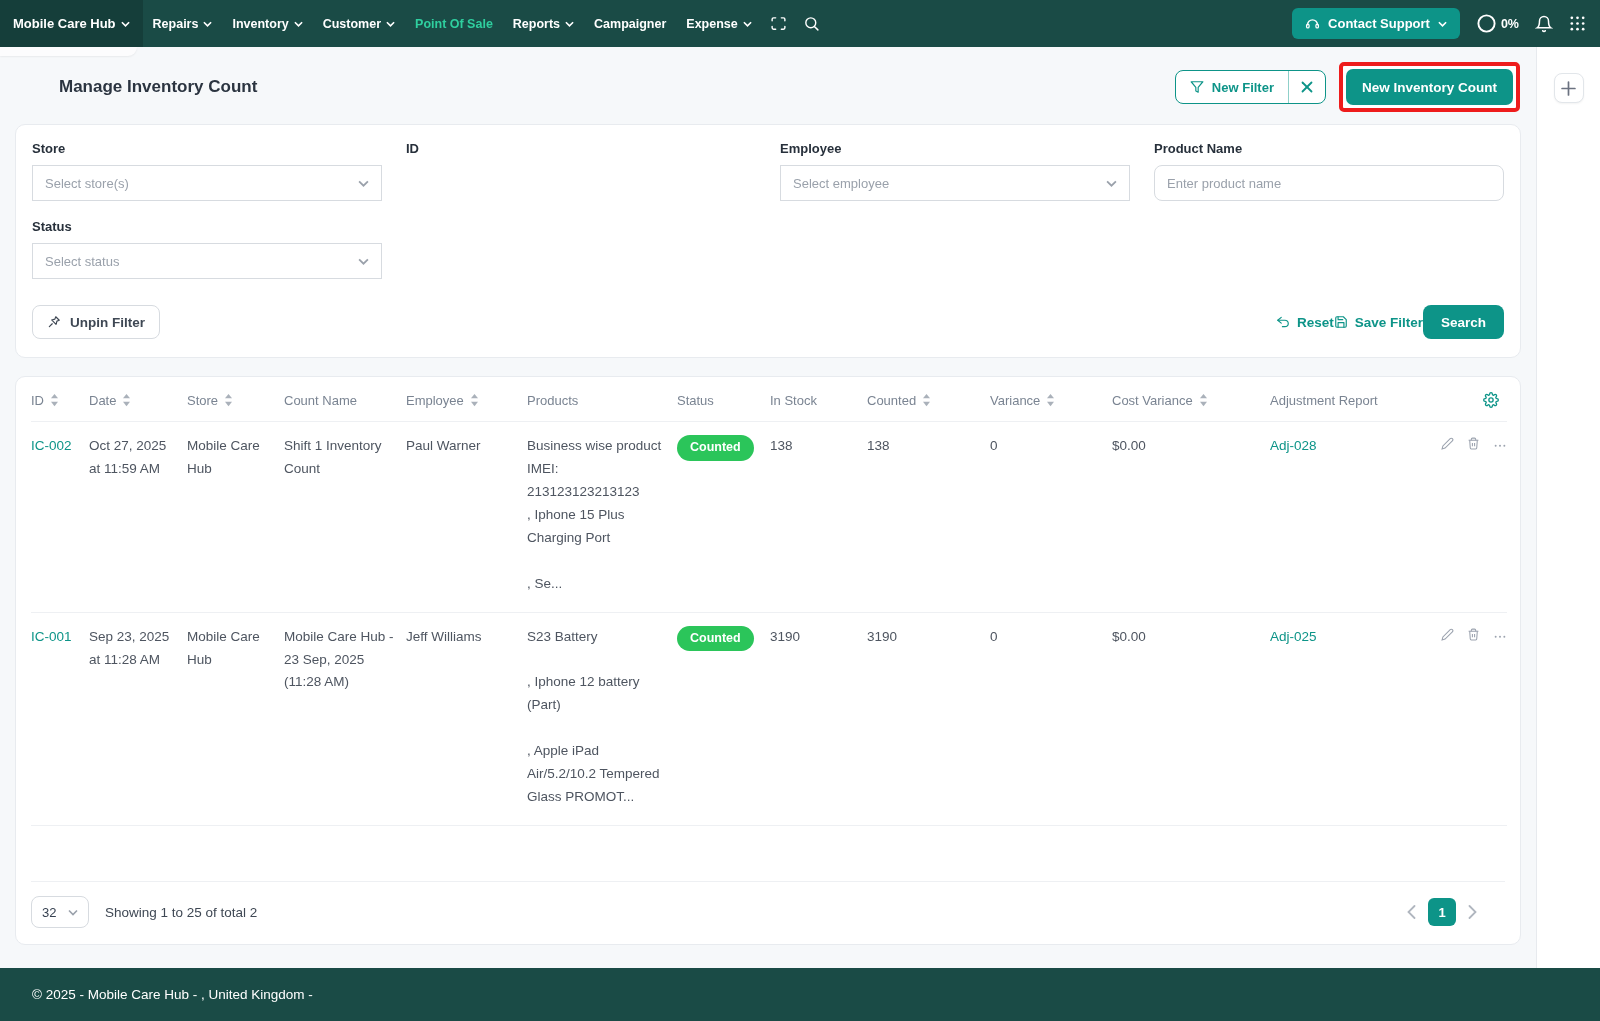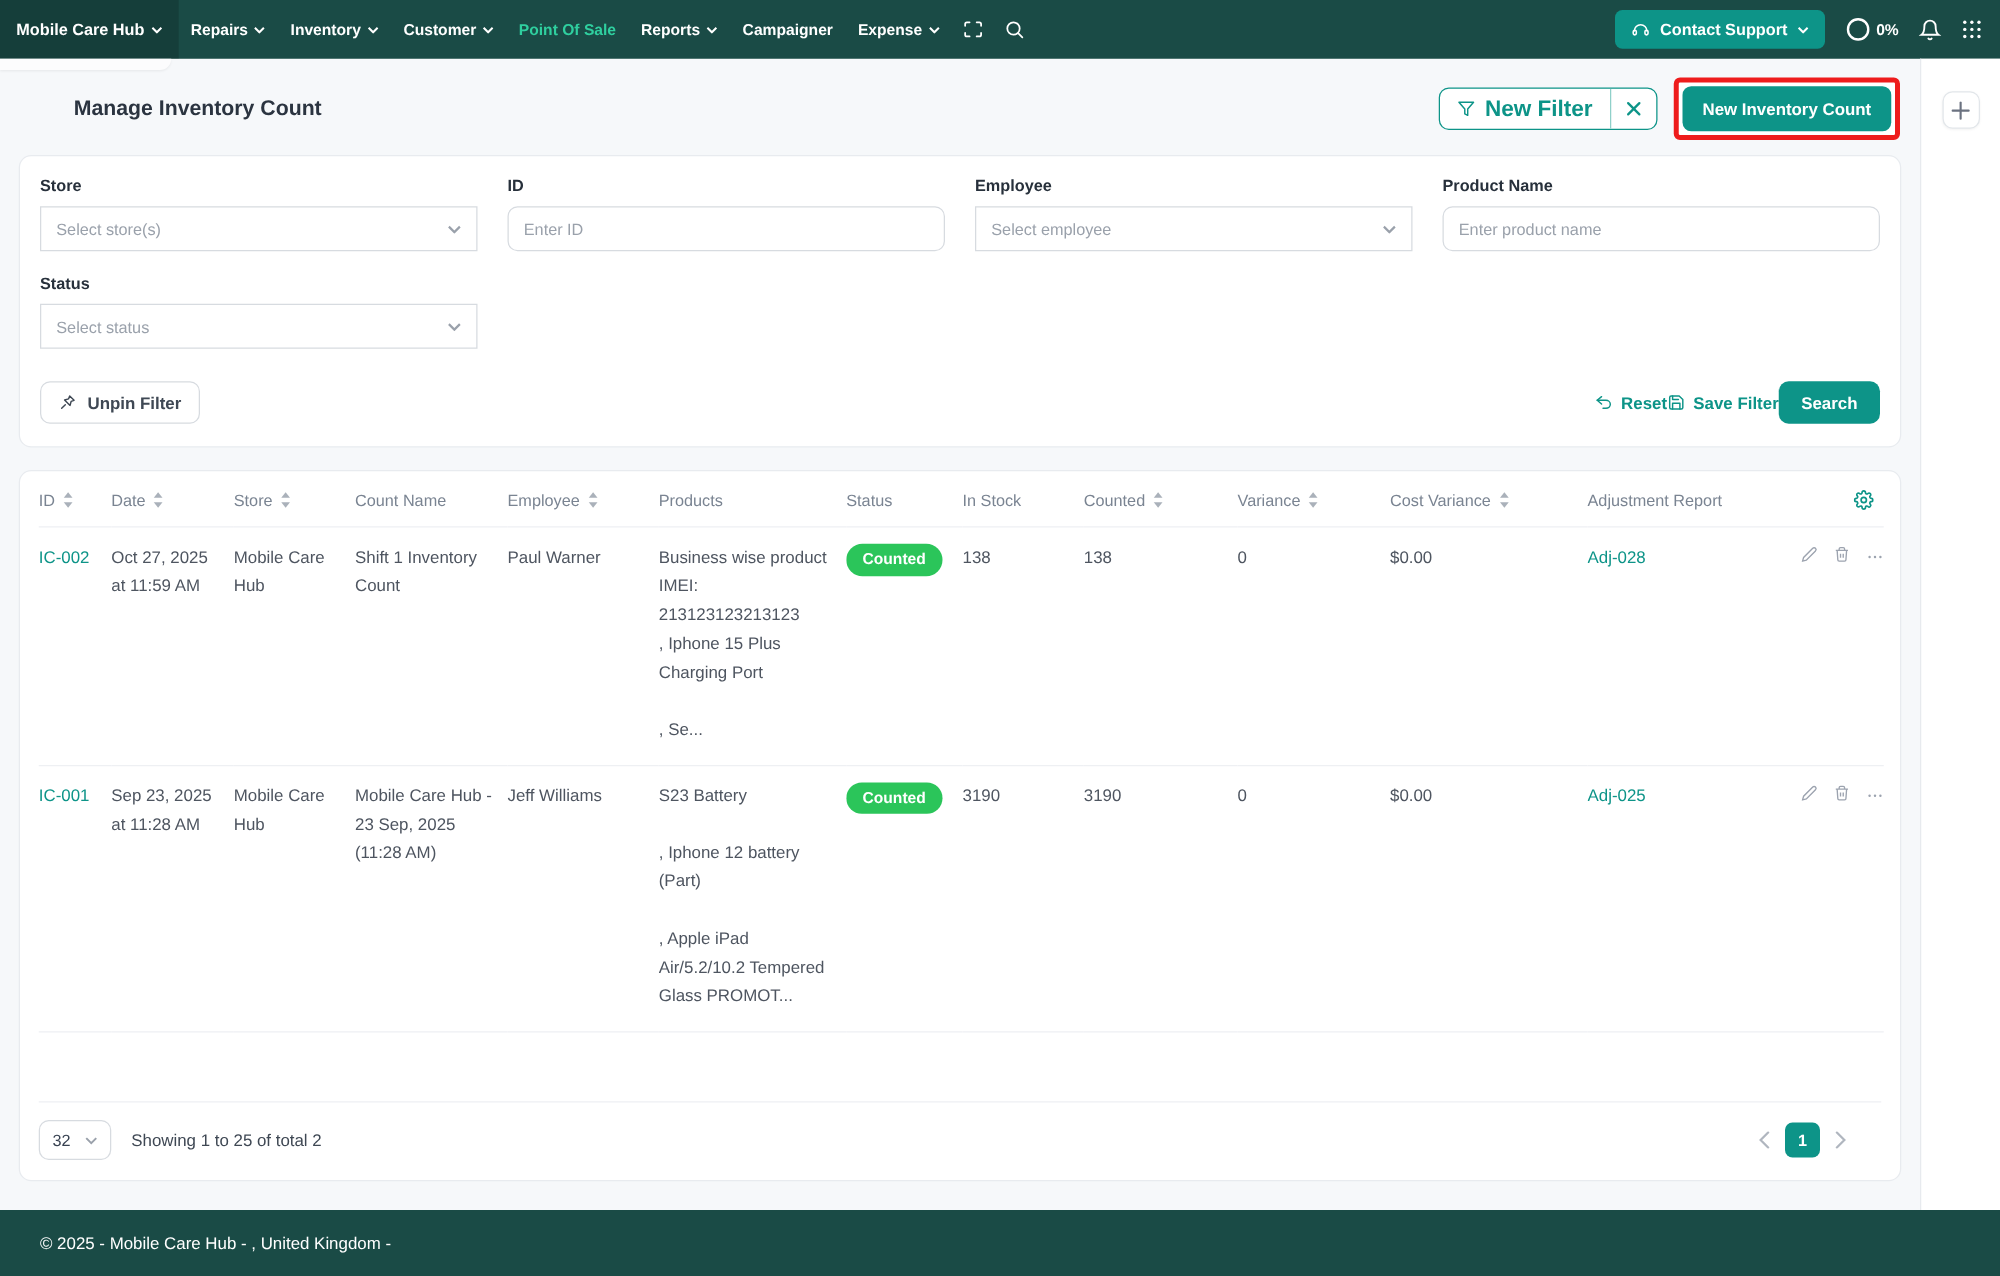--- a/index.html
+++ b/index.html
@@ -34,21 +34,21 @@
   .add-tab-btn{width:30px; height:30px; border:1px solid #e2e6ea; background:#fff; border-radius:8px;
     color:#6b7280; display:flex; align-items:center; justify-content:center;
     box-shadow:0 1px 2px rgba(0,0,0,.05); cursor:pointer;}
   
   .page-header{display:flex; align-items:center; justify-content:space-between; padding:15px 16px 12px;}
   .page-title{font-size:17px; font-weight:600; color:#2b3440;margin-left:43px;}
   .header-actions{display:flex; align-items:center; gap:13px;}
   .split-btn{display:flex; align-items:stretch; border:1px solid #0d9488; border-radius:8px;
     background:#fff; height:34px; overflow:hidden; cursor:pointer;}
   .split-main{display:flex; align-items:center; gap:8px; padding:0 14px; color:#0d9488;
-    font-weight:600; font-size:18px;}
+    font-weight:600; font-size:13px;}
   .split-divider{width:1px; background:#8fd0c9;}
   .split-close{width:36px; display:flex; align-items:center; justify-content:center; color:#0d9488;}
   .red-wrap{border:4px solid #ee1c1c; border-radius:5px; padding:3px; background:#fff;}
   .primary-btn{background:#0d9488; color:#fff; border:none; border-radius:7px; height:36px;
     padding:0 16px; font-size:13.5px; font-weight:700; font-family:inherit; cursor:pointer;}
   
   .filter-card{margin:0 15px; background:#fff; border:1px solid #e8ebef; border-radius:10px;
     padding:16px 16px 18px;}
   .filter-grid{display:grid; grid-template-columns:repeat(4,1fr); column-gap:24px; row-gap:18px;}
   .field-label{display:block; font-size:13px; font-weight:600; color:#27303b; margin-bottom:9px;}
@@ -267,21 +267,20 @@
             <span>Select store(s)</span>
             <span>
                 <svg width="11" height="7" viewBox="0 0 10 6" fill="none" stroke="#9aa1ab" stroke-width="1.6">
                   <polyline points="1,1 5,5 9,1"></polyline>
                 </svg>
               </span>
           </div>
         </div>
         <div>
           <span class="field-label">ID</span>
-          <input class="text-input" placeholder="Enter ID" style="">
         </div>
         <div>
           <span class="field-label">Employee</span>
           <div class="select-box">
             <span>Select employee</span>
             <span>
                 <svg width="11" height="7" viewBox="0 0 10 6" fill="none" stroke="#9aa1ab" stroke-width="1.6">
                   <polyline points="1,1 5,5 9,1"></polyline>
                 </svg>
               </span>

